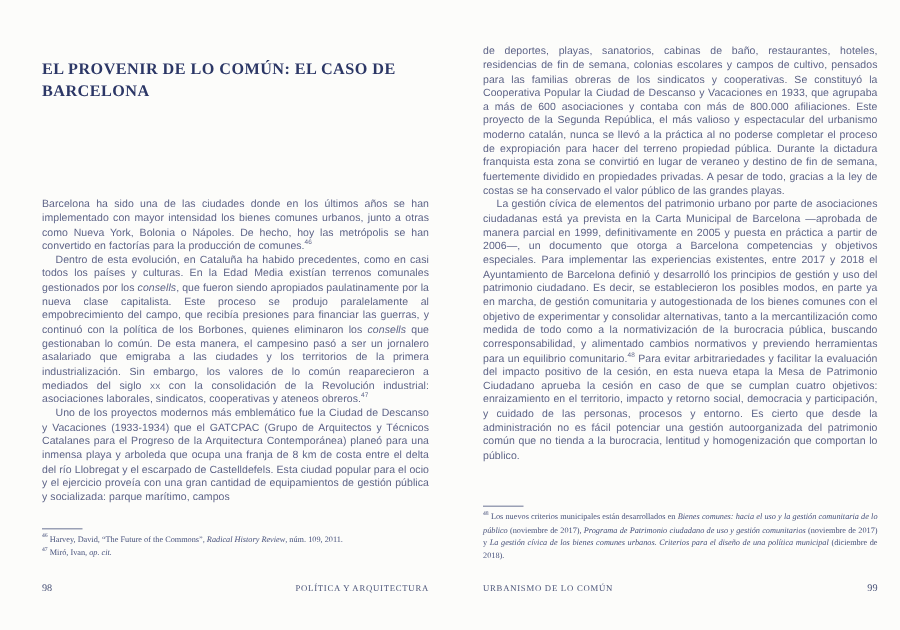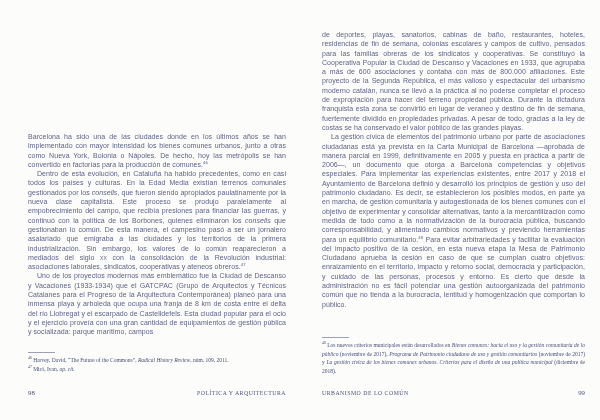--- a/index.html
+++ b/index.html
@@ -71,20 +71,21 @@
   .footer-right{left:22px;width:263px;}
   .page-num{font-size:6.8px;}
   .running-title{font-size:5.8px;letter-spacing:0.5px;}
 </style>
 </head>
 <body>
 
 <div class="spread">
 
   <div class="page page-left">
+    <h1 class="page-title">EL PROVENIR DE LO COMÚN: EL CASO DE BARCELONA</h1>
 
     <div class="body-text body-left">
         <p><span>Barcelona ha sido una de las ciudades donde en los últimos años se han implementado con mayor intensidad los bienes comunes urbanos, junto a otras como Nueva York, Bolonia o Nápoles. De hecho, hoy las metrópolis se han convertido en factorías para la producción de comunes.</span><sup>46</sup></p>
         <p class="indent"><span>Dentro de esta evolución, en Cataluña ha habido precedentes, como en casi todos los países y culturas. En la Edad Media existían terrenos comunales gestionados por los </span><span class="it">consells</span><span>, que fueron siendo apropiados paulatinamente por la nueva clase capitalista. Este proceso se produjo paralelamente al empobrecimiento del campo, que recibía presiones para financiar las guerras, y continuó con la política de los Borbones, quienes eliminaron los </span><span class="it">consells</span><span> que gestionaban lo común. De esta manera, el campesino pasó a ser un jornalero asalariado que emigraba a las ciudades y los territorios de la primera industrialización. Sin embargo, los valores de lo común reaparecieron a mediados del siglo </span><span class="sc">xx</span><span> con la consolidación de la Revolución industrial: asociaciones laborales, sindicatos, cooperativas y ateneos obreros.</span><sup>47</sup></p>
         <p class="indent"><span>Uno de los proyectos modernos más emblemático fue la Ciudad de Descanso y Vacaciones (1933-1934) que el GATCPAC (Grupo de Arquitectos y Técnicos Catalanes para el Progreso de la Arquitectura Contemporánea) planeó para una inmensa playa y arboleda que ocupa una franja de 8 km de costa entre el delta del río Llobregat y el escarpado de Castelldefels. Esta ciudad popular para el ocio y el ejercicio proveía con una gran cantidad de equipamientos de gestión pública y socializada: parque marítimo, campos</span></p>
       </div>
 
     <div class="fn-rule fn-rule-left"></div>
 
     <div class="footnotes footnotes-left">

